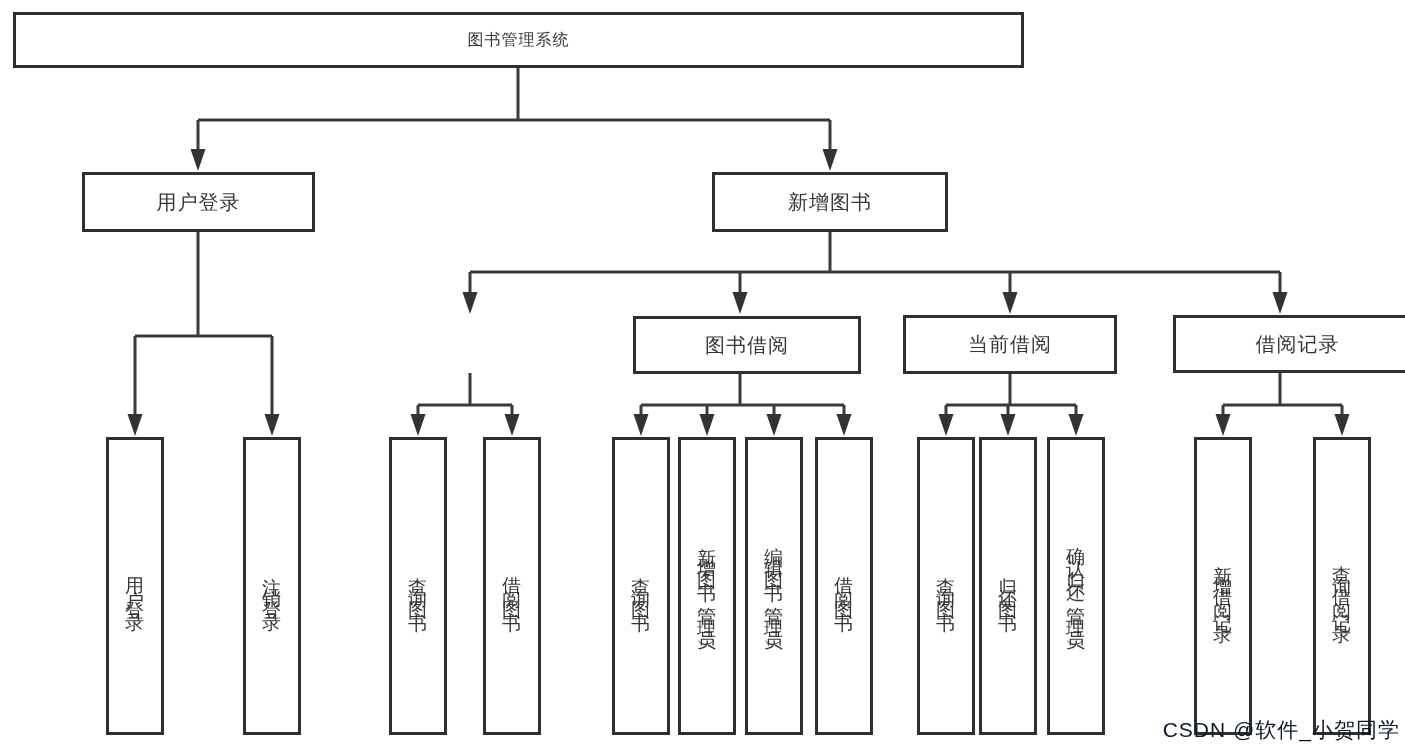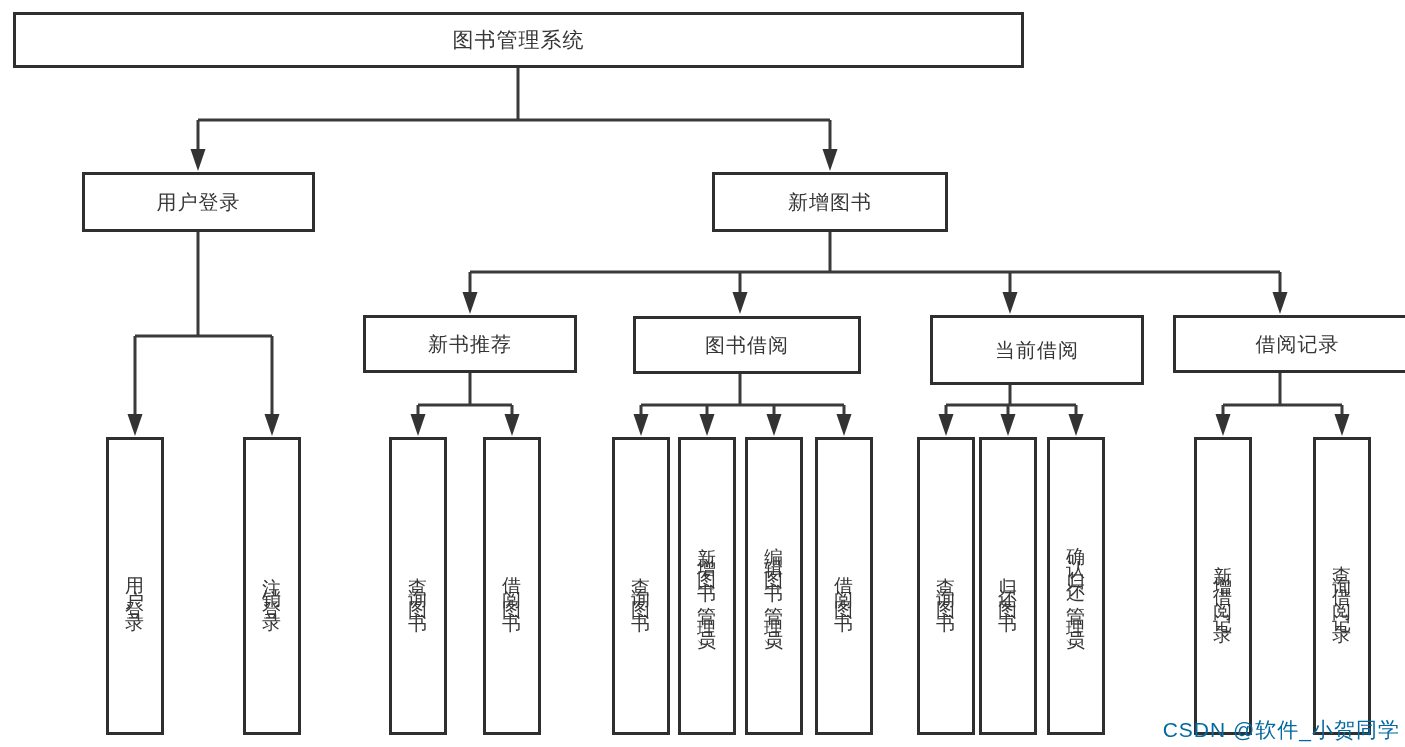--- a/index.html
+++ b/index.html
@@ -12,21 +12,21 @@
   }
   #connectors{position:absolute;left:0;top:0;width:1405px;height:747px;}
   .node{
     position:absolute;
     box-sizing:border-box;
     background:#ffffff;
     border:3px solid #2f2f2f;
     display:flex;align-items:center;justify-content:center;
     color:#363636;
   }
-  .lvl1 span{font-size:21px;letter-spacing:1px;}
+  .lvl1 span{font-size:16px;letter-spacing:1px;}
   .lvl2 span,.lvl3 span{font-size:20px;letter-spacing:1px;}
   .node span{color:#363636;}
   .leaf{
     position:absolute;
     box-sizing:border-box;
     top:437px;height:298px;width:58px;
     background:#ffffff;
     border:3px solid #2f2f2f;
     display:flex;align-items:center;justify-content:center;
   }
@@ -36,21 +36,21 @@
     font-size:19px;
     letter-spacing:12px;
     color:#363636;
     line-height:1;
     white-space:nowrap;
   }
   #watermark{
     position:absolute;
     right:5px;bottom:3px;
     font-size:21px;
-    color:#0369a1;
+    color:#0f172a;
     letter-spacing:1px;
   }
 </style>
 </head>
 <body>
 
 <div id="canvas">
 
   <svg id="connectors" viewBox="0 0 1405 747" xmlns="http://www.w3.org/2000/svg">
 
@@ -120,27 +120,24 @@
     <span>图书管理系统</span>
   </div>
 
   <div class="node lvl2" style="left:82px;top:172px;width:233px;height:60px">
     <span>用户登录</span>
   </div>
   <div class="node lvl2" style="left:712px;top:172px;width:236px;height:60px">
     <span>新增图书</span>
   </div>
 
-  <div class="node lvl3" style="left:363px;top:315px;width:214px;height:58px">
-    <span>新书推荐</span>
-  </div>
   <div class="node lvl3" style="left:633px;top:316px;width:228px;height:58px">
     <span>图书借阅</span>
   </div>
-  <div class="node lvl3" style="left:930px;top:315px;width:214px;height:70px">
+  <div class="node lvl3" style="left:903px;top:315px;width:214px;height:59px">
     <span>当前借阅</span>
   </div>
   <div class="node lvl3" style="left:1173px;top:315px;width:249px;height:58px">
     <span>借阅记录</span>
   </div>
 
   <div class="leaf" style="left:106px">
     <span>用户登录</span>
   </div>
   <div class="leaf" style="left:243px">

